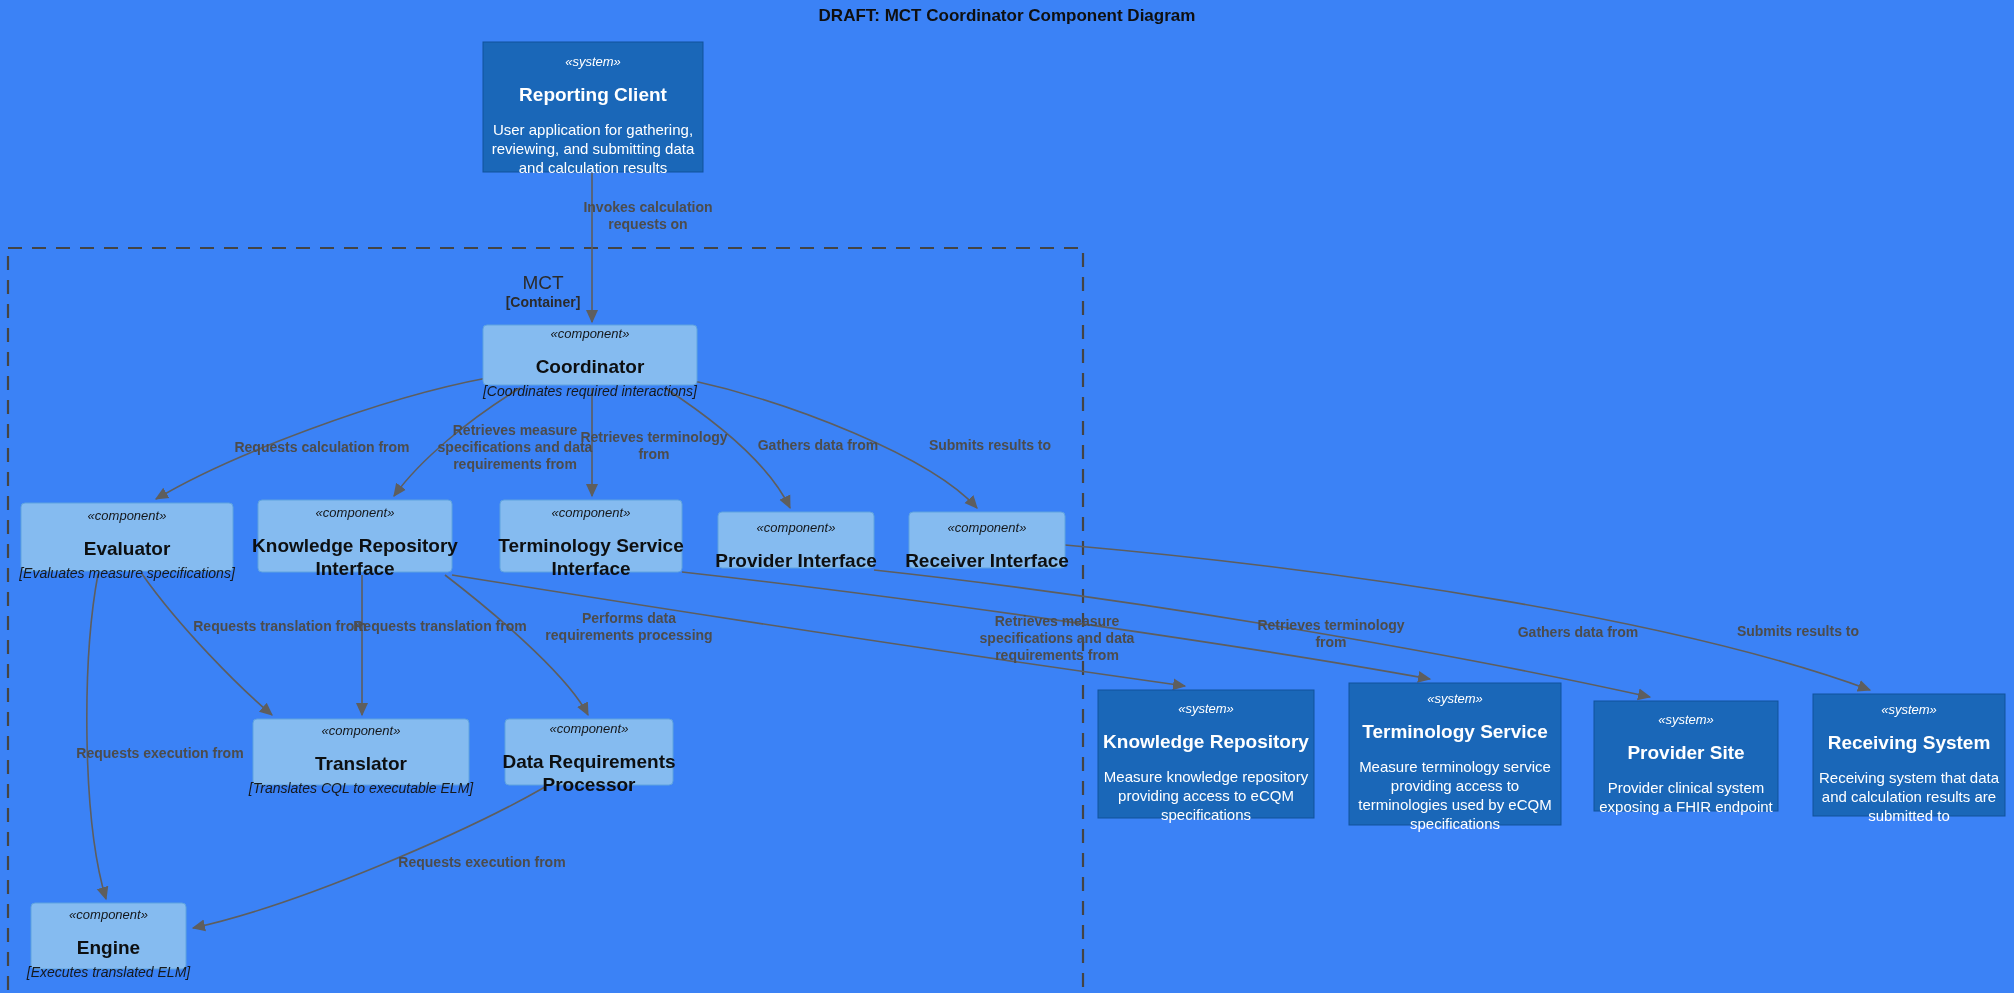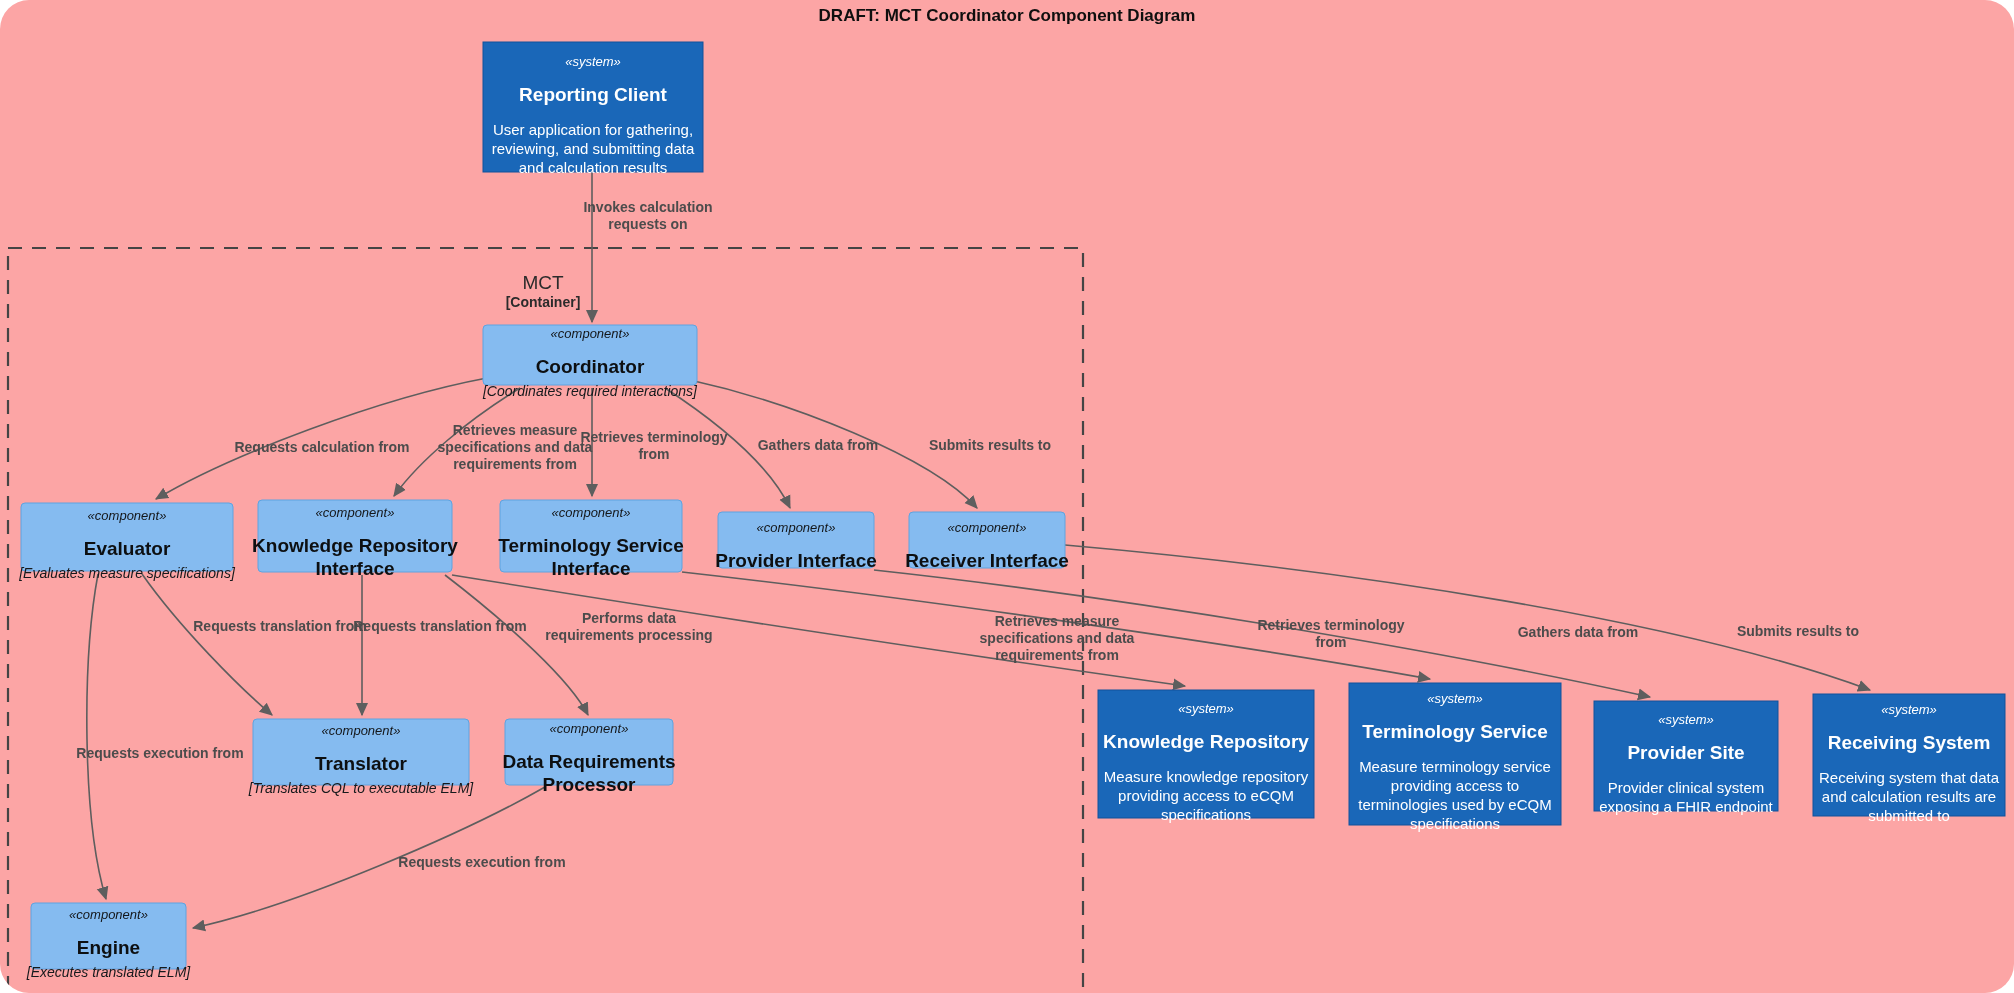--- a/index.html
+++ b/index.html
@@ -7,23 +7,22 @@
     padding: 0;
     background: #ffffff;
   }
   body {
     font-family: "Liberation Sans", sans-serif;
   }
   #diagram-root {
     position: relative;
     width: 2014px;
     height: 993px;
-    background: #fca5a5;
+    background: #3b82f6;
     overflow: hidden;
-    border-radius: 29px;
   }
   svg#canvas {
     position: absolute;
     top: 0;
     left: 0;
     width: 2014px;
     height: 993px;
     display: block;
   }
   .diagram-title {

